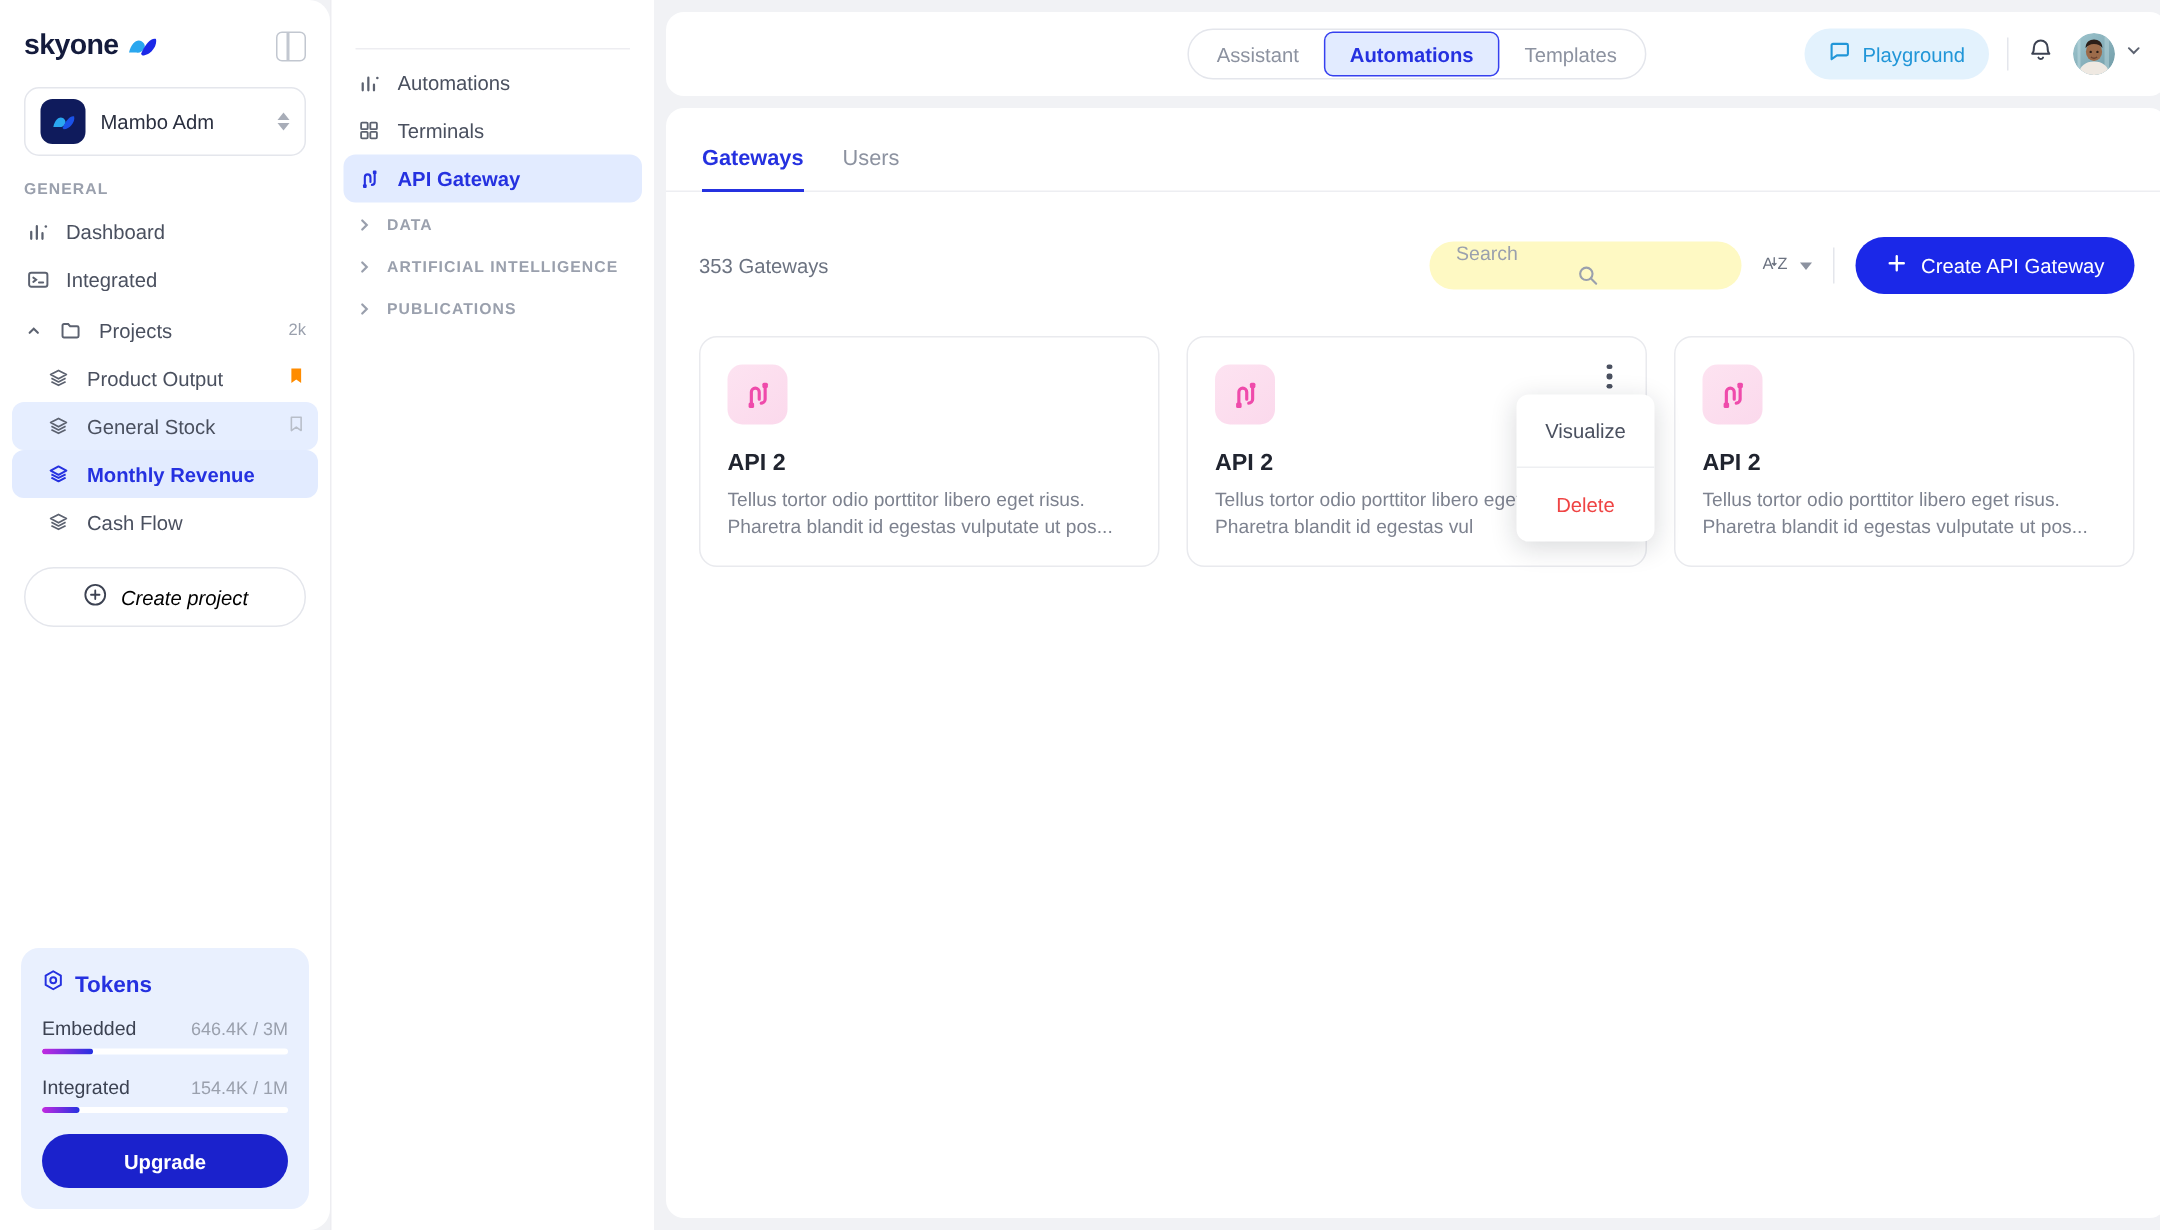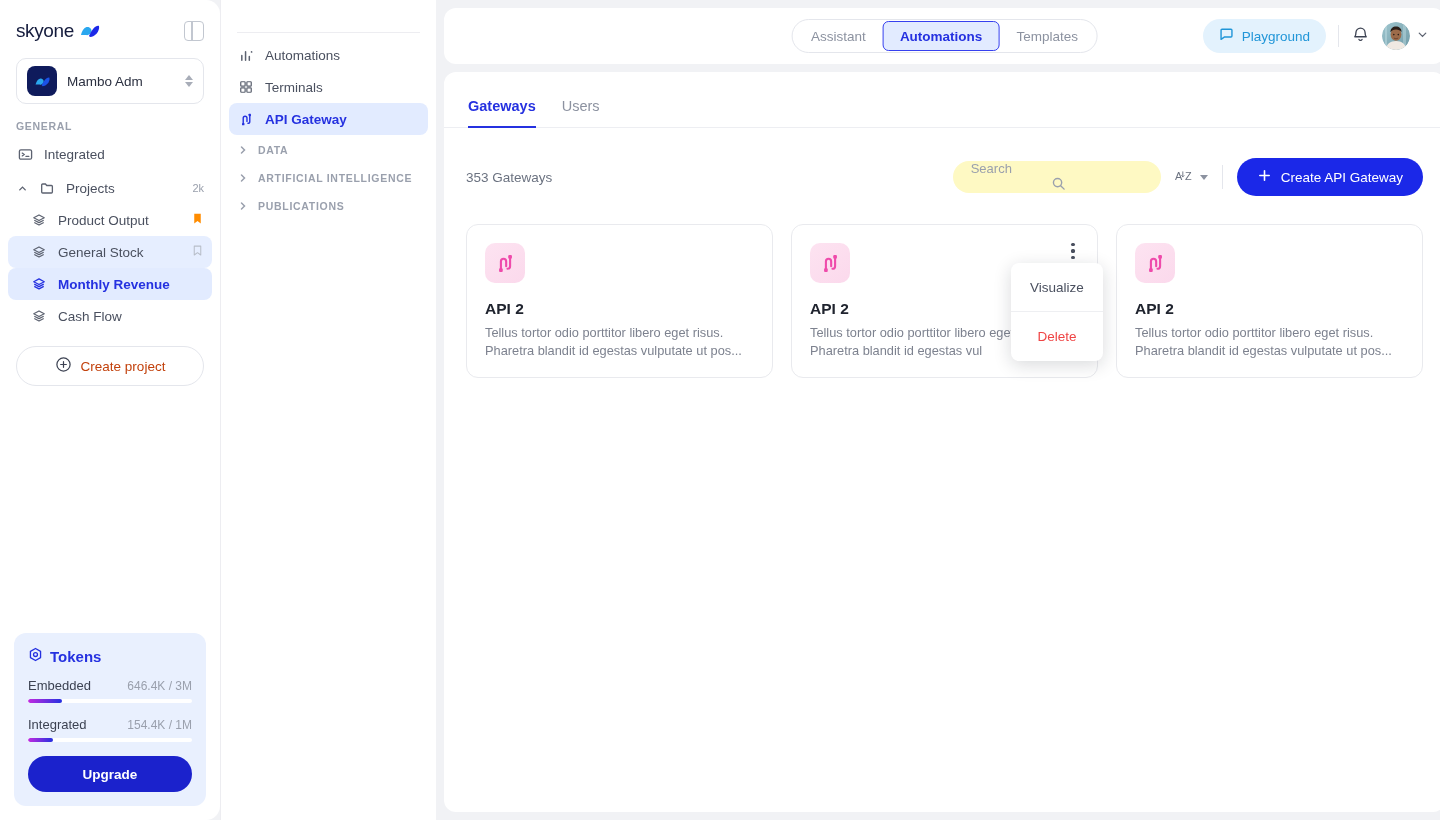--- a/index.html
+++ b/index.html
@@ -15,21 +15,21 @@
   .sidebar {
     width: 220px; height: 820px;
     background: #ffffff;
     border-radius: 0 14px 14px 0;
     display: flex; flex-direction: column;
     padding: 0 0 14px 0;
     flex: 0 0 220px;
   }
   .sb-top { display: flex; align-items: center; justify-content: space-between; padding: 20px 16px 8px 16px; }
   .logo-wrap { display: flex; align-items: center; gap: 5px; }
-  .logo-text { font-size: 19px; font-weight: 400; color: #141b3c; letter-spacing: -0.4px; }
+  .logo-text { font-size: 19px; font-weight: 700; color: #141b3c; letter-spacing: -0.4px; }
   .logo-mark { display: block; }
   .panel-toggle { width: 20px; height: 20px; border: 1.6px solid #c2c7d0; border-radius: 4px; position: relative; cursor: pointer; }
   .panel-toggle:after { content: ""; position: absolute; left: 6px; top: 0; bottom: 0; width: 1.6px; background: #c2c7d0; }
 
   .org-select {
     margin: 8px 16px 0 16px; height: 46px;
     border: 1px solid #e4e6ec; border-radius: 10px;
     display: flex; align-items: center; gap: 10px; padding: 0 10px;
     cursor: pointer; background: #fff;
   }
@@ -53,21 +53,21 @@
   .nav-item.selected-soft { background: #e6eeff; }
   .nav-item.selected { background: #e2ebff; color: #2531e0; font-weight: 600; }
   .nav-item.selected .ico { color: #2531e0; }
   .nav-label { flex: 1; white-space: nowrap; overflow: hidden; text-overflow: ellipsis; }
   .nav-count { font-size: 11px; color: #9aa0ad; }
 
   .create-project {
     margin: 14px 16px 0 16px; height: 40px;
     border: 1px solid #e4e6ec; border-radius: 22px;
     display: flex; align-items: center; justify-content: center; gap: 9px;
-    font-size: 13.5px; color: #c2410c; cursor: pointer; background: #fff;
+    font-size: 13.5px; color: #000000; cursor: pointer; background: #fff; font-style: italic;
   }
 
   .spacer { flex: 1; }
 
   .tokens {
     margin: 0 14px; background: #e9f0fe; border-radius: 12px; padding: 14px 14px 14px 14px;
   }
   .tokens-head { display: flex; align-items: center; gap: 7px; margin-bottom: 12px; }
   .tokens-title { font-size: 15px; font-weight: 700; color: #2531e0; }
   .tok-row { display: flex; justify-content: space-between; align-items: baseline; margin-bottom: 6px; }
@@ -194,20 +194,29 @@
       </span>
       <span class="org-name">Mambo Adm</span>
       <span class="updown">
           <i class="u"></i>
           <i class="d"></i>
         </span>
     </div>
 
     <div class="section-cap">GENERAL</div>
 
+    <div class="nav-item">
+      <span class="ico">
+        <svg width="15" height="15" viewBox="0 0 16 16" fill="none" stroke="currentColor" stroke-width="1.6" stroke-linecap="round">
+          <path d="M3 13V8M7 13V4M11 13V9"></path>
+            <circle cx="13.4" cy="4.2" r="0.9" fill="currentColor" stroke="none"></circle>
+        </svg>
+      </span>
+      <span class="nav-label">Dashboard</span>
+    </div>
 
     <div class="nav-item">
       <span class="ico">
         <svg width="15" height="15" viewBox="0 0 16 16" fill="none" stroke="currentColor" stroke-width="1.4">
           <rect x="1.5" y="3" width="13" height="10" rx="1.6"></rect>
             <path d="M4.5 6.5L6.5 8l-2 1.5M8.5 10h3" stroke-linecap="round"></path>
         </svg>
       </span>
       <span class="nav-label">Integrated</span>
     </div>

